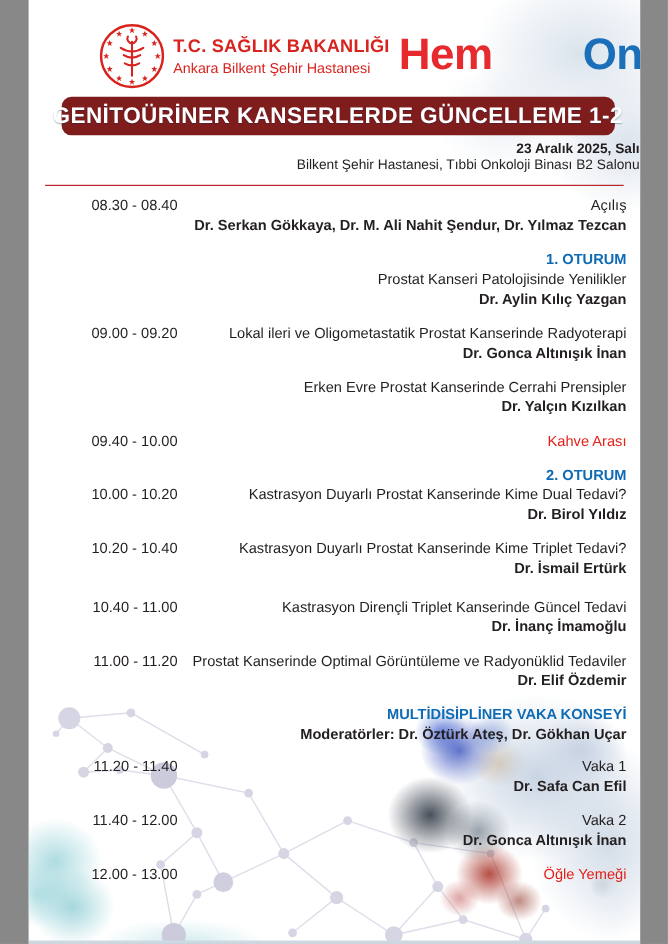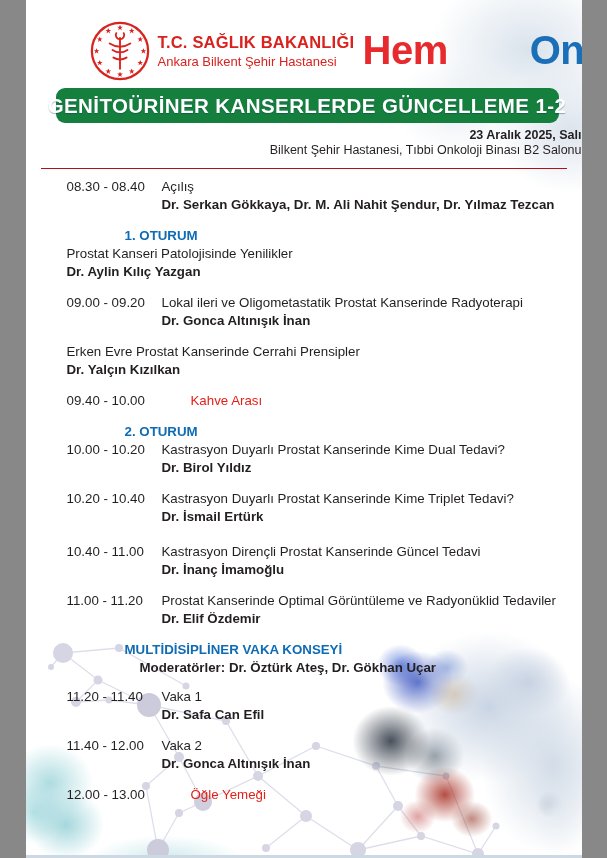--- a/index.html
+++ b/index.html
@@ -41,31 +41,31 @@
   .emblem{width:60px;height:60px;flex:none;}
   .ministry-text{margin-left:8px;}
   .ministry-title{color:#d8231f;font-weight:bold;font-size:16.5px;letter-spacing:.2px;}
   .ministry-sub{color:#d8231f;font-size:13px;margin-top:2px;}
   .hemonk{position:absolute;left:337px;top:28px;z-index:1;font-weight:bold;font-size:40px;
           letter-spacing:-0.5px;display:flex;align-items:center;gap:36px;}
   .hemonk .red{color:#e62a2e;}
   .hemonk .blue{color:#1b6fb8;margin-left:46px;}
   .crab{display:inline-block;margin:0 -1px;position:relative;top:2px;}
   
-  .banner{position:absolute;left:30px;right:23px;top:88px;height:35px;background:#15803d;
+  .banner{position:absolute;left:30px;right:23px;top:88px;height:35px;background:#7f1d1d;
           border-radius:9px;color:#fff;font-weight:bold;font-size:20.5px;letter-spacing:.4px;
           display:flex;align-items:center;justify-content:center;z-index:1;
           text-shadow:0 1px 1px rgba(0,40,80,.35);white-space:nowrap;}
   .event{position:absolute;left:0;top:128px;width:100%;text-align:right;z-index:1;line-height:15px;}
   .event-date{font-weight:bold;font-size:12.5px;}
   .event-venue{font-size:12.5px;}
   .red-rule{position:absolute;left:15px;right:15px;top:160px;border:0;border-top:1.6px solid #b11217;z-index:1;}
   
   .schedule{position:absolute;left:41px;right:12px;top:178px;z-index:1;font-size:13.3px;line-height:18px;}
-  .srow{margin-bottom:13px;}
+  .srow{margin-bottom:13px;text-align:right;}
   .line{display:flex;}
   .time{width:95px;flex:none;}
   .content{flex:1;}
   .speakers{font-weight:bold;}
   .sec{margin-left:58px;font-weight:bold;color:#0f6bb4;margin-top:4px;}
   .mods{margin-left:73px;font-weight:bold;}
   .red-item{color:#e32119;margin-left:29px;}
   .gap-lg{margin-top:17px;}
   .srow.tight{margin-bottom:11px;}
 </style>
@@ -243,21 +243,21 @@
           <div class="title">Kastrasyon Duyarlı Prostat Kanserinde Kime Triplet Tedavi?</div>
           <div class="speakers">Dr. İsmail Ertürk</div>
         </div>
       </div>
     </div>
 
     <div class="srow gap-lg">
       <div class="line">
         <div class="time">10.40 - 11.00</div>
         <div class="content">
-          <div class="title">Kastrasyon Dirençli Prostat Kanserinde Güncel Tedavi</div>
+          <div class="title">Kastrasyon Dirençli Triplet Kanserinde Güncel Tedavi</div>
           <div class="speakers">Dr. İnanç İmamoğlu</div>
         </div>
       </div>
     </div>
 
     <div class="srow">
       <div class="line">
         <div class="time">11.00 - 11.20</div>
         <div class="content">
           <div class="title">Prostat Kanserinde Optimal Görüntüleme ve Radyonüklid Tedaviler</div>

